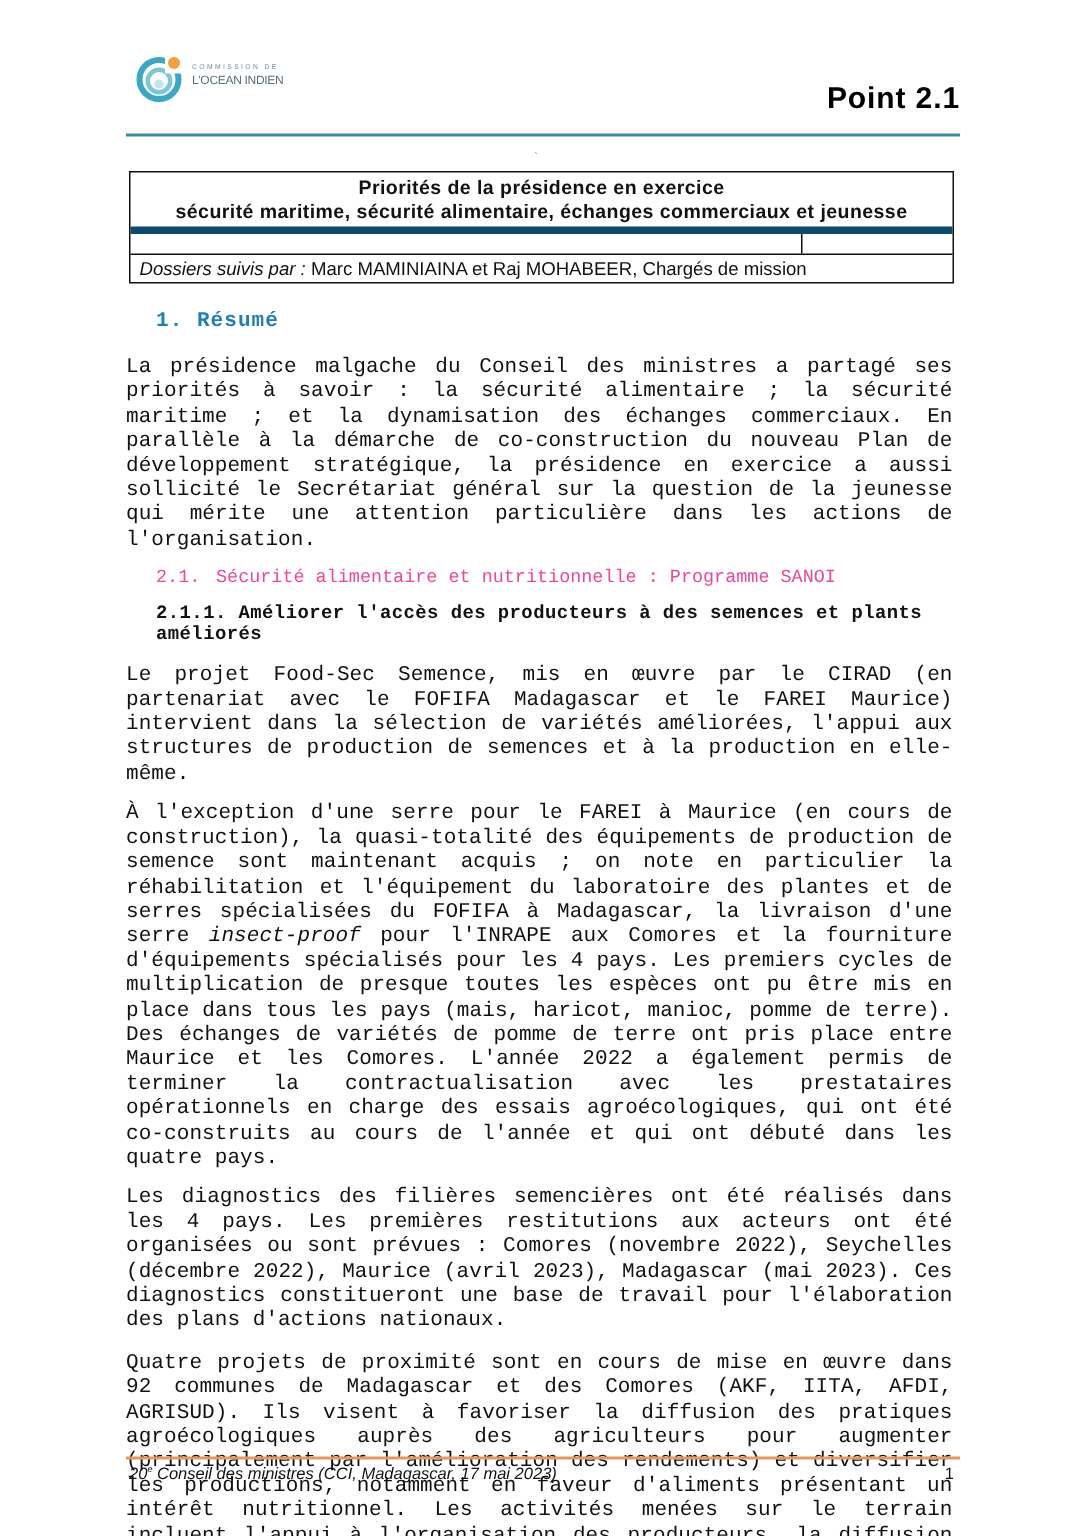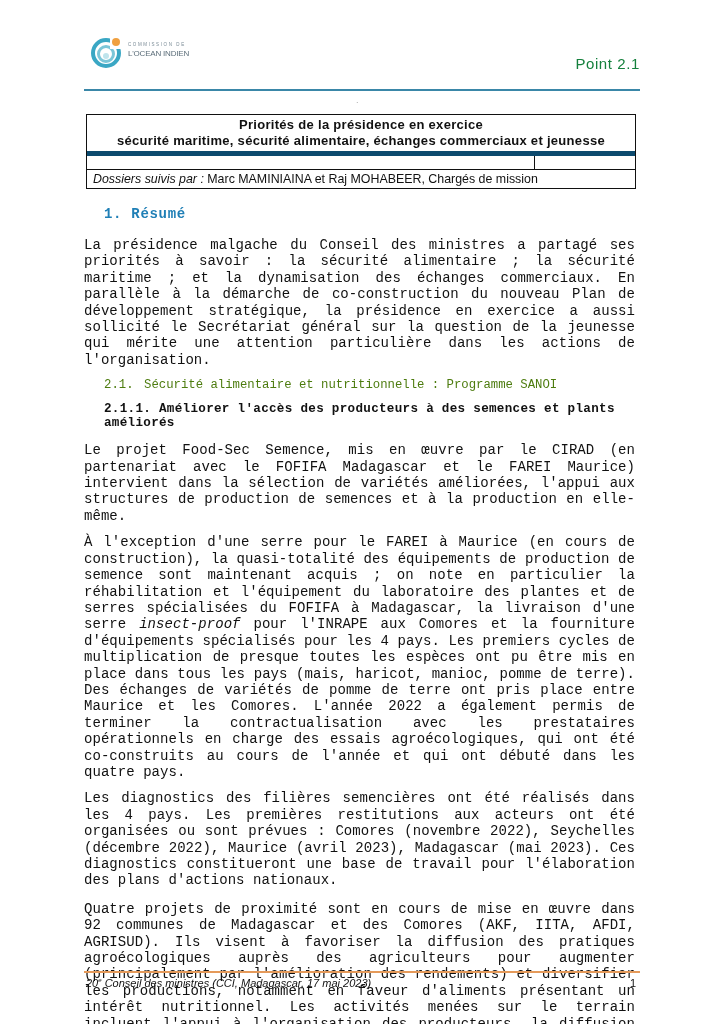--- a/index.html
+++ b/index.html
@@ -6,37 +6,37 @@
   body { width: 724px; height: 1024px; position: relative; overflow: hidden;
          font-family: "Liberation Sans", sans-serif; color: #111; }
   .page { position: absolute; left: 0; top: 0; width: 724px; height: 776px; }
 
   
   .logo { position: absolute; left: 90px; top: 33px; width: 120px; height: 36px; }
   .logo-mark { position: absolute; left: 0; top: 0; width: 36px; height: 36px; }
   .logo-text { position: absolute; left: 38px; top: 10px; line-height: 1; }
   .logo-small { font-size: 4.5px; letter-spacing: 1.6px; color: #7a8b96; display: block; }
   .logo-big { font-size: 8px; color: #5c6e7a; display: block; margin-top: 2px; letter-spacing: -0.2px; }
-  .point { position: absolute; right: 84px; top: 55px; font-weight: normal; font-size: 15px; letter-spacing: 0.6px; color: #15803d; }
+  .point { position: absolute; right: 84px; top: 55px; font-weight: bold; font-size: 20px; letter-spacing: 0.6px; color: #000000; }
   .header-rule { position: absolute; left: 84px; top: 89px; width: 556px; height: 2px; background: #3a87a8; }
   .dot-mark { position: absolute; left: 356px; top: 100px; font-size: 8px; color: #888; }
 
   
   .title-table { position: absolute; left: 86px; top: 114px; width: 550px; border: 1.5px solid #111; box-sizing: border-box; }
   .tt-head { text-align: center; font-weight: bold; font-size: 13px; line-height: 16px; padding: 2px 0 2px; letter-spacing: 0.3px; border-bottom: 5px solid #0c4a6e; }
   .tt-empty { display: flex; height: 13px; border-bottom: 1px solid #111; }
   .tt-empty .c1 { width: 447px; border-right: 1px solid #111; }
   .tt-empty .c2 { flex: 1; }
   .tt-row { font-size: 12.4px; line-height: 16px; padding: 1px 6px; }
   .tt-row em { font-style: italic; }
 
   
   .content { position: absolute; left: 84px; top: 200px; width: 551px; font-family: Liberation Mono, monospace; }
   h2 { margin: 0; color: #1f7fb6; font-size: 14px; font-weight: bold; letter-spacing: 0.7px; }
-  h3 { margin: 0; color: #4d7c0f; font-size: 12.3px; font-weight: normal; }
+  h3 { margin: 0; color: #ec4899; font-size: 12.3px; font-weight: normal; }
   h4 { margin: 0; color: #111; font-size: 12.6px; font-weight: bold; letter-spacing: 0.3px; }
   p { margin: 0; font-size: 14px; line-height: 16.4px; text-align: justify; letter-spacing: 0.05px; }
   .h2-1 { padding-left: 20px; margin-top: 6px; }
   .p-resume { margin-top: 15px; }
   .h2-2 { padding-left: 20px; margin-top: 8px; }
   .h3-1 { padding-left: 20px; margin-top: 10px; }
   .h3-1 .num { display: inline-block; width: 40px; }
   .h4-1 { padding-left: 20px; margin-top: 10px; }
   .p1 { margin-top: 12px; }
   .p2 { margin-top: 10px; }

